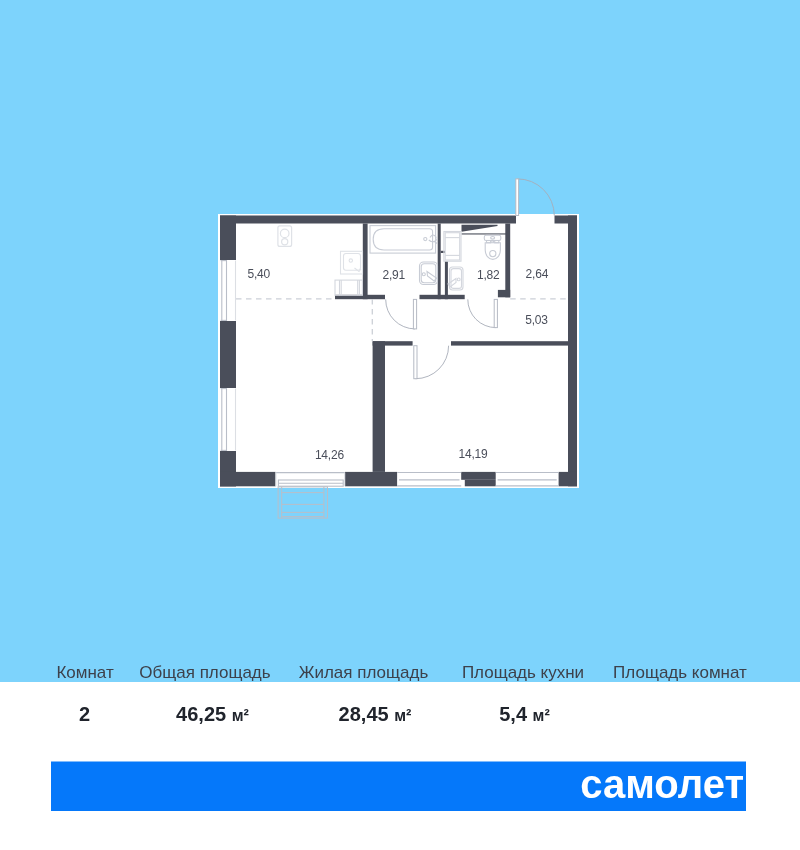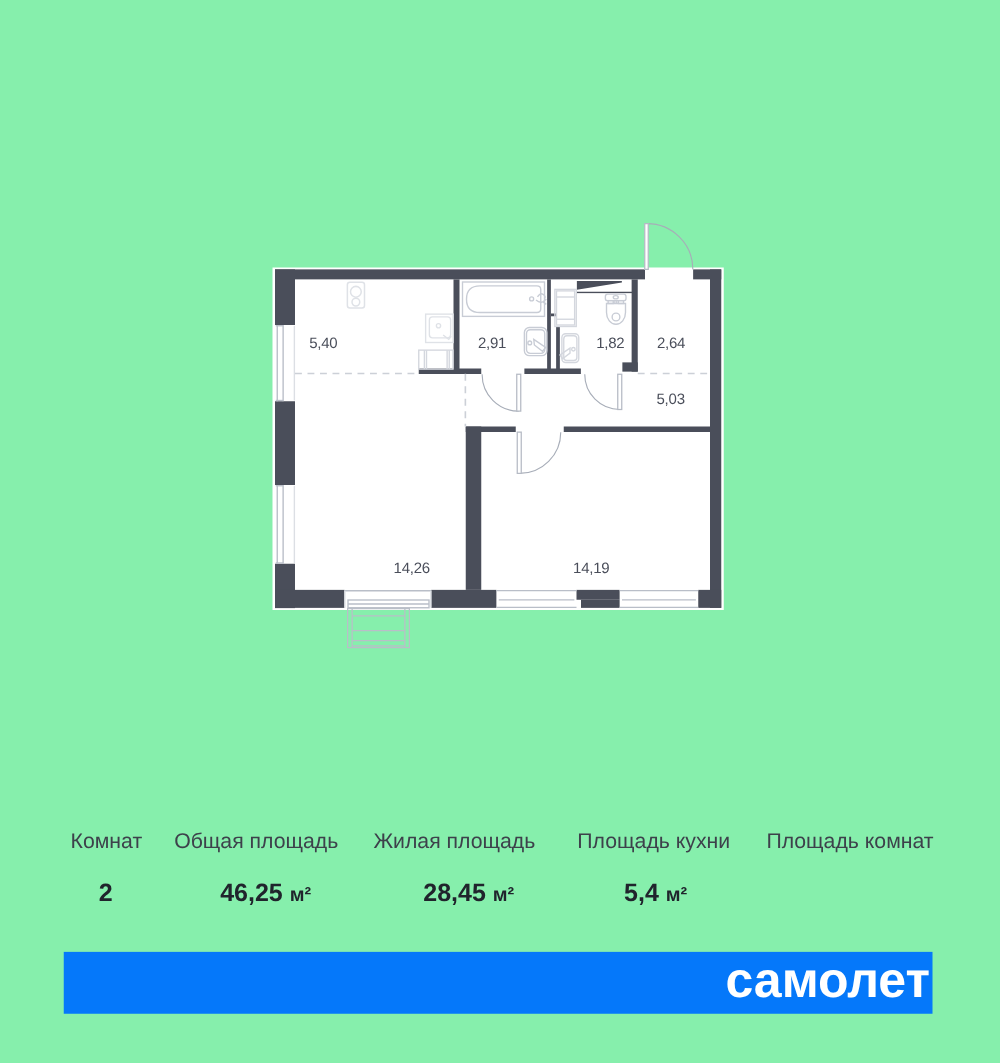--- a/index.html
+++ b/index.html
@@ -1,17 +1,17 @@
 <!DOCTYPE html>
 <html><head>
 <meta charset="utf-8">
 <style>
   html,body{margin:0;padding:0;background:#fff;width:800px;height:850px;overflow:hidden;
     font-family:"Liberation Sans",sans-serif;}
-  .page{position:relative;width:800px;height:850px;background:#86efac;}
+  .page{position:relative;width:800px;height:682px;background:#7dd3fc;}
   svg{position:absolute;left:0;top:0;}
 </style>
 </head>
 <body>
 <div class="page">
 <svg width="800" height="850" viewBox="0 0 800 850">
 
   <rect x="218" y="214" width="361" height="274" fill="#ffffff"></rect>
 
   <g fill="#4a4e5a">

